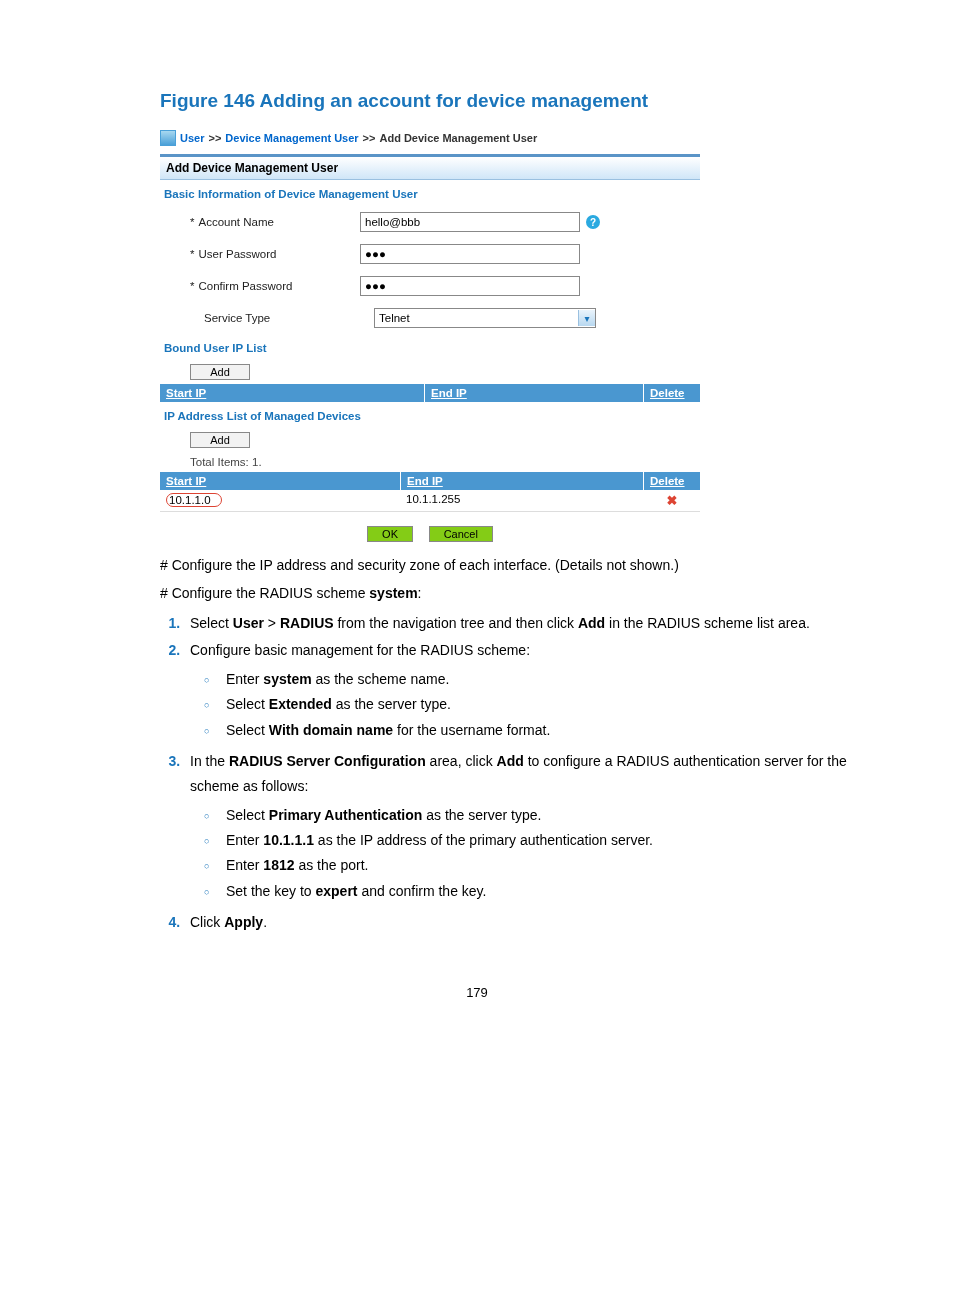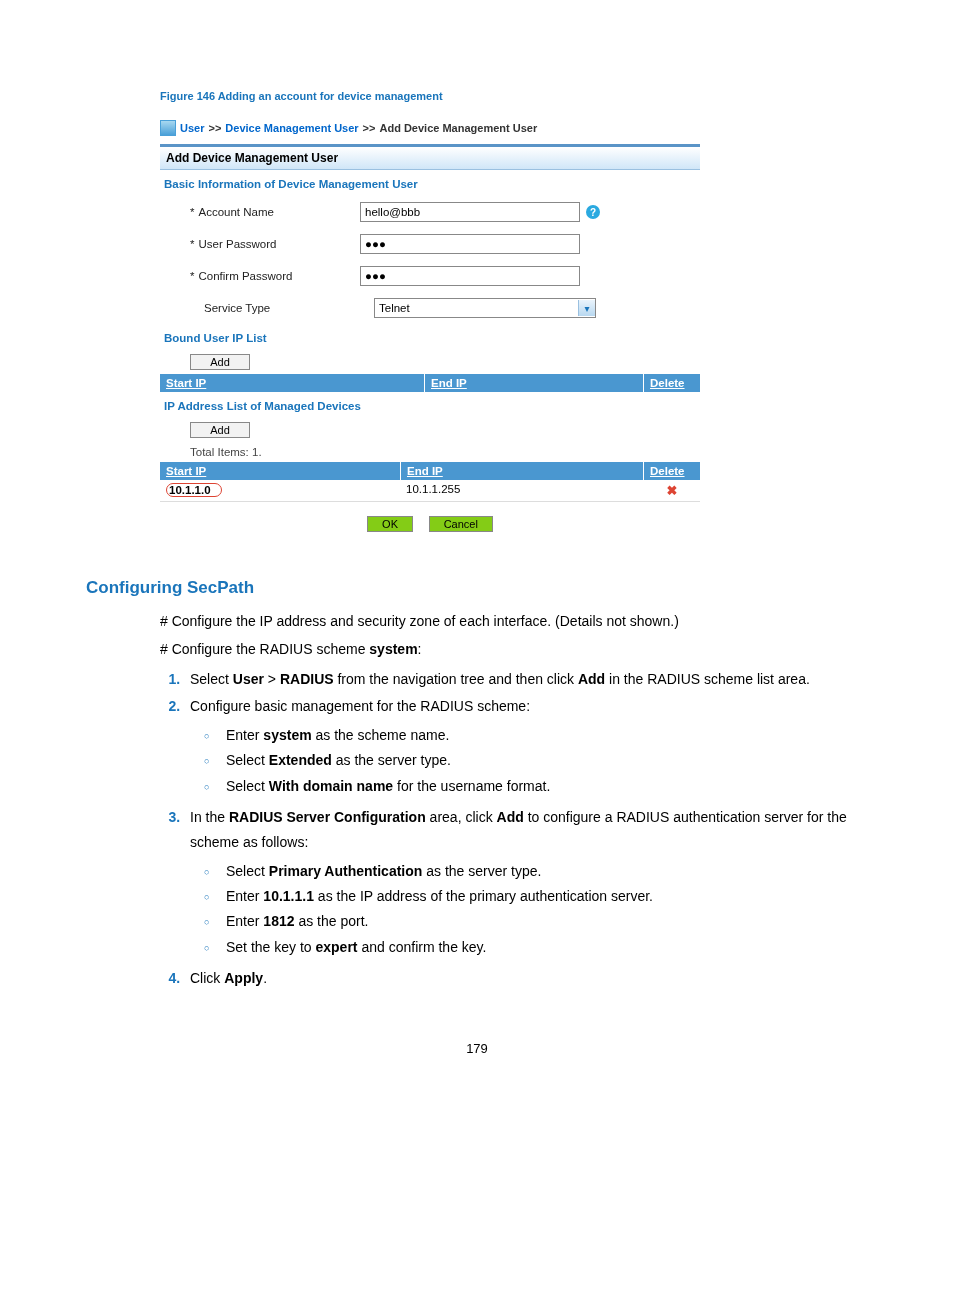--- a/index.html
+++ b/index.html
@@ -9,21 +9,21 @@
     padding: 0;
     background: #fff;
     width: 954px;
   }
   .page {
     padding: 90px 86px 40px 86px;
   }
   .figure-title {
     color: #1a75bb;
     font-weight: bold;
-    font-size: 11px;
+    font-size: 19px;
     margin-bottom: 18px;
     margin-left: 74px;
   }
   .screenshot {
     margin-left: 74px;
     width: 540px;
     border: none;
   }
   .breadcrumb {
     font-size: 11px;
@@ -133,21 +133,20 @@
     font-size: 11.5px;
     border-bottom: 1px solid #ddd;
   }
   .table-row .col-start { width: 252px; padding: 3px 6px; }
   .table-row .col-end { flex: 1; padding: 3px 6px; }
   .table-row .col-del { width: 44px; padding: 3px 6px; text-align:center; }
   .red-circle {
     border: 1.5px solid #d43; border-radius: 50%/50%;
     display: inline-block; padding: 0 10px 0 2px;
     border-radius: 10px;
-    font-weight: bold;
   }
   .del-x { color: #d43; font-weight: bold; font-size: 13px; }
   .button-bar {
     text-align: center;
     padding: 14px 0 6px 0;
   }
   .std-btn {
     border: 1px solid #888;
     background: #84cc16;
     font-size: 11px;
@@ -275,21 +274,20 @@
         <div class="col-del"><span class="del-x">✖</span></div>
       </div>
 
       <div class="button-bar">
         <button class="std-btn">OK</button>
         <button class="std-btn">Cancel</button>
       </div>
     </div>
   </div>
 
-  <div class="doc-h2">Configuring SecPath</div>
 
   <div class="doc-line"># Configure the IP address and security zone of each interface. (Details not shown.)</div>
   <div class="doc-line">
     <span># Configure the RADIUS scheme </span><b>system</b><span>:</span>
   </div>
 
   <ol class="num">
     <li>
       <span>Select </span><b>User</b><span> &gt; </span><b>RADIUS</b><span> from the navigation tree and then click </span><b>Add</b><span> in the RADIUS scheme list area.</span>
     </li>

